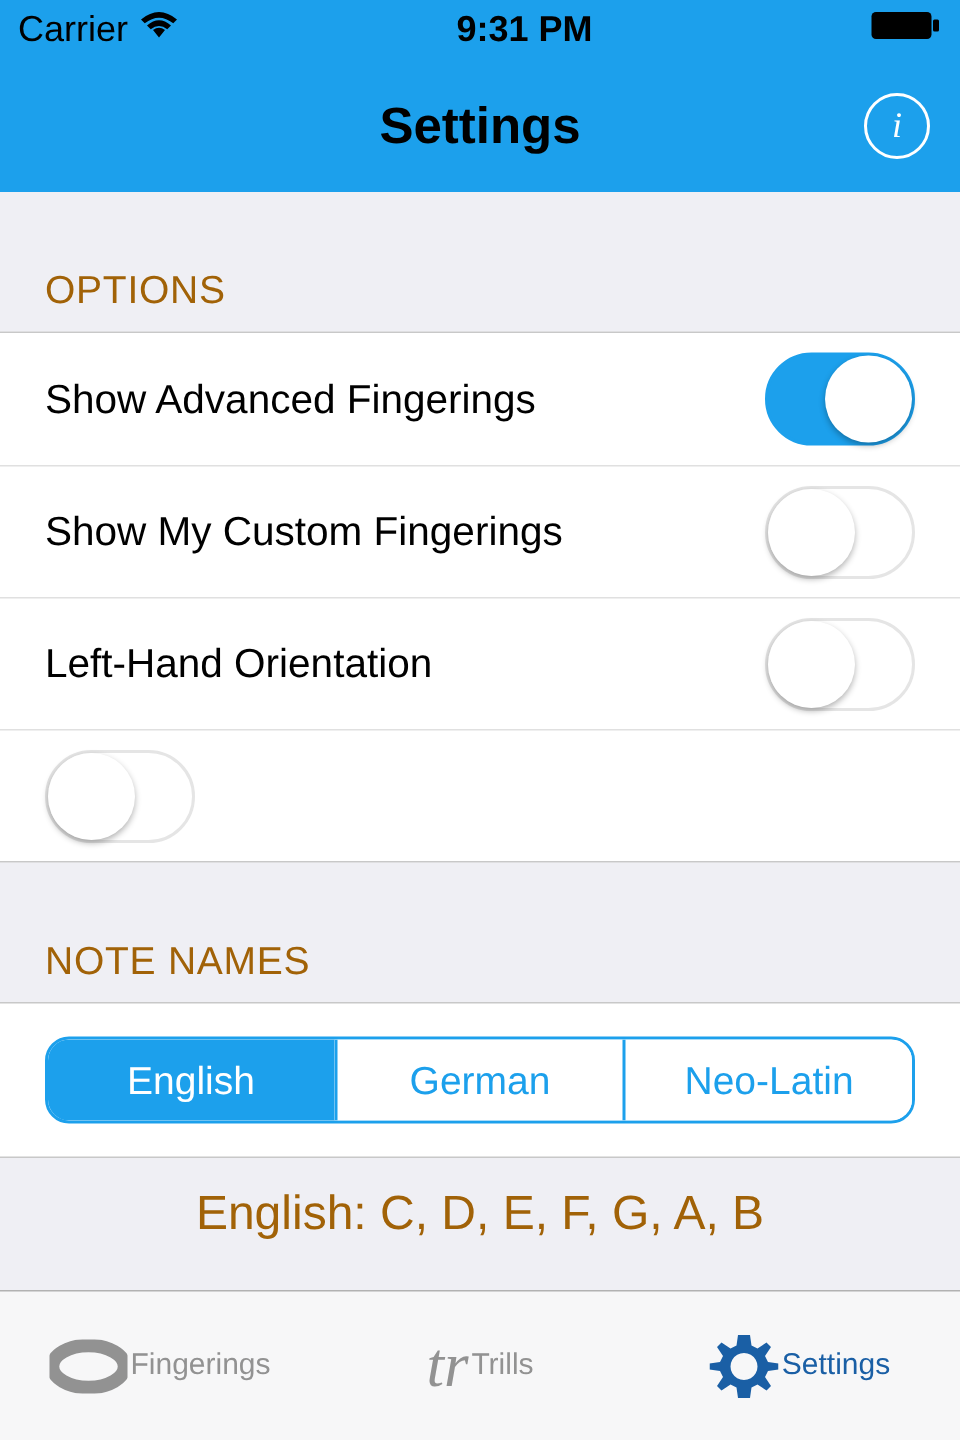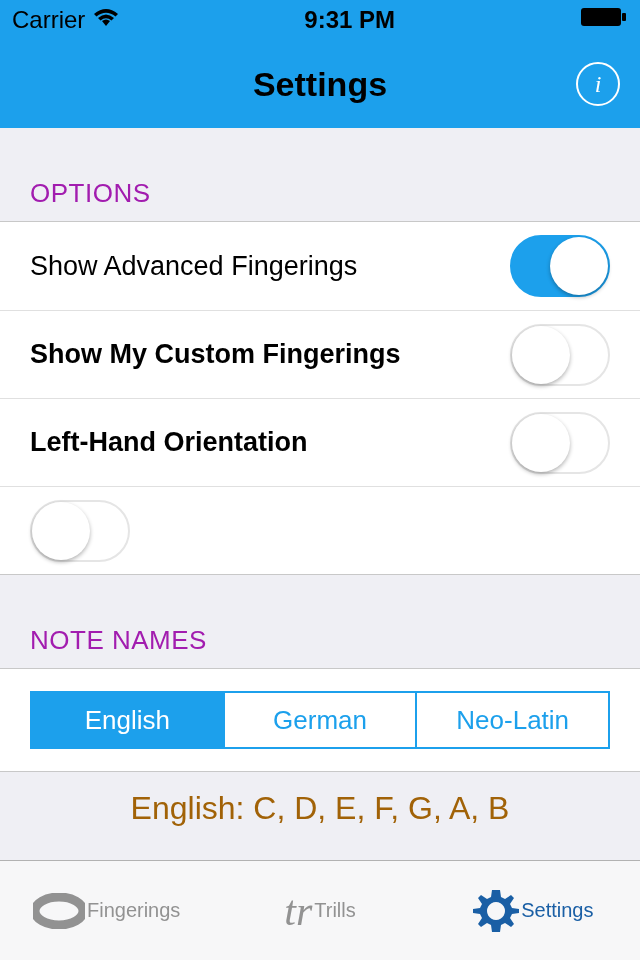--- a/index.html
+++ b/index.html
@@ -56,42 +56,41 @@
       color: #fff;
       font-size: 24px;
       font-family: Georgia, serif;
       font-style: italic;
       cursor: pointer;
     }
     
     .section-header {
       padding: 50px 14px 12px 30px;
       font-size: 26px;
-      color: #a21caf;
+      color: #a16207;
       letter-spacing: 0.5px;
     }
     
     .table-group {
       background: #fff;
       border-top: 1px solid #c8c8c8;
       border-bottom: 1px solid #c8c8c8;
     }
     .table-row {
       height: 88px;
       display: flex;
       align-items: center;
       justify-content: space-between;
       padding: 0 30px;
       font-size: 27px;
       font-weight: 300;
       color: #000;
     }
     .table-row + .table-row {
       border-top: 1px solid #e0e0e0;
-      font-weight: bold;
     }
     
     .toggle {
       width: 100px;
       height: 62px;
       border-radius: 31px;
       position: relative;
       cursor: pointer;
       flex-shrink: 0;
     }
@@ -117,21 +116,21 @@
     
     .segmented-wrap {
       background: #fff;
       border-top: 1px solid #c8c8c8;
       border-bottom: 1px solid #c8c8c8;
       padding: 22px 30px;
     }
     .segmented {
       display: flex;
       border: 2px solid #1ca0ec;
-      border-radius: 0;
+      border-radius: 16px;
       overflow: hidden;
       height: 58px;
     }
     .segment {
       flex: 1;
       display: flex;
       align-items: center;
       justify-content: center;
       font-size: 26px;
       cursor: pointer;

